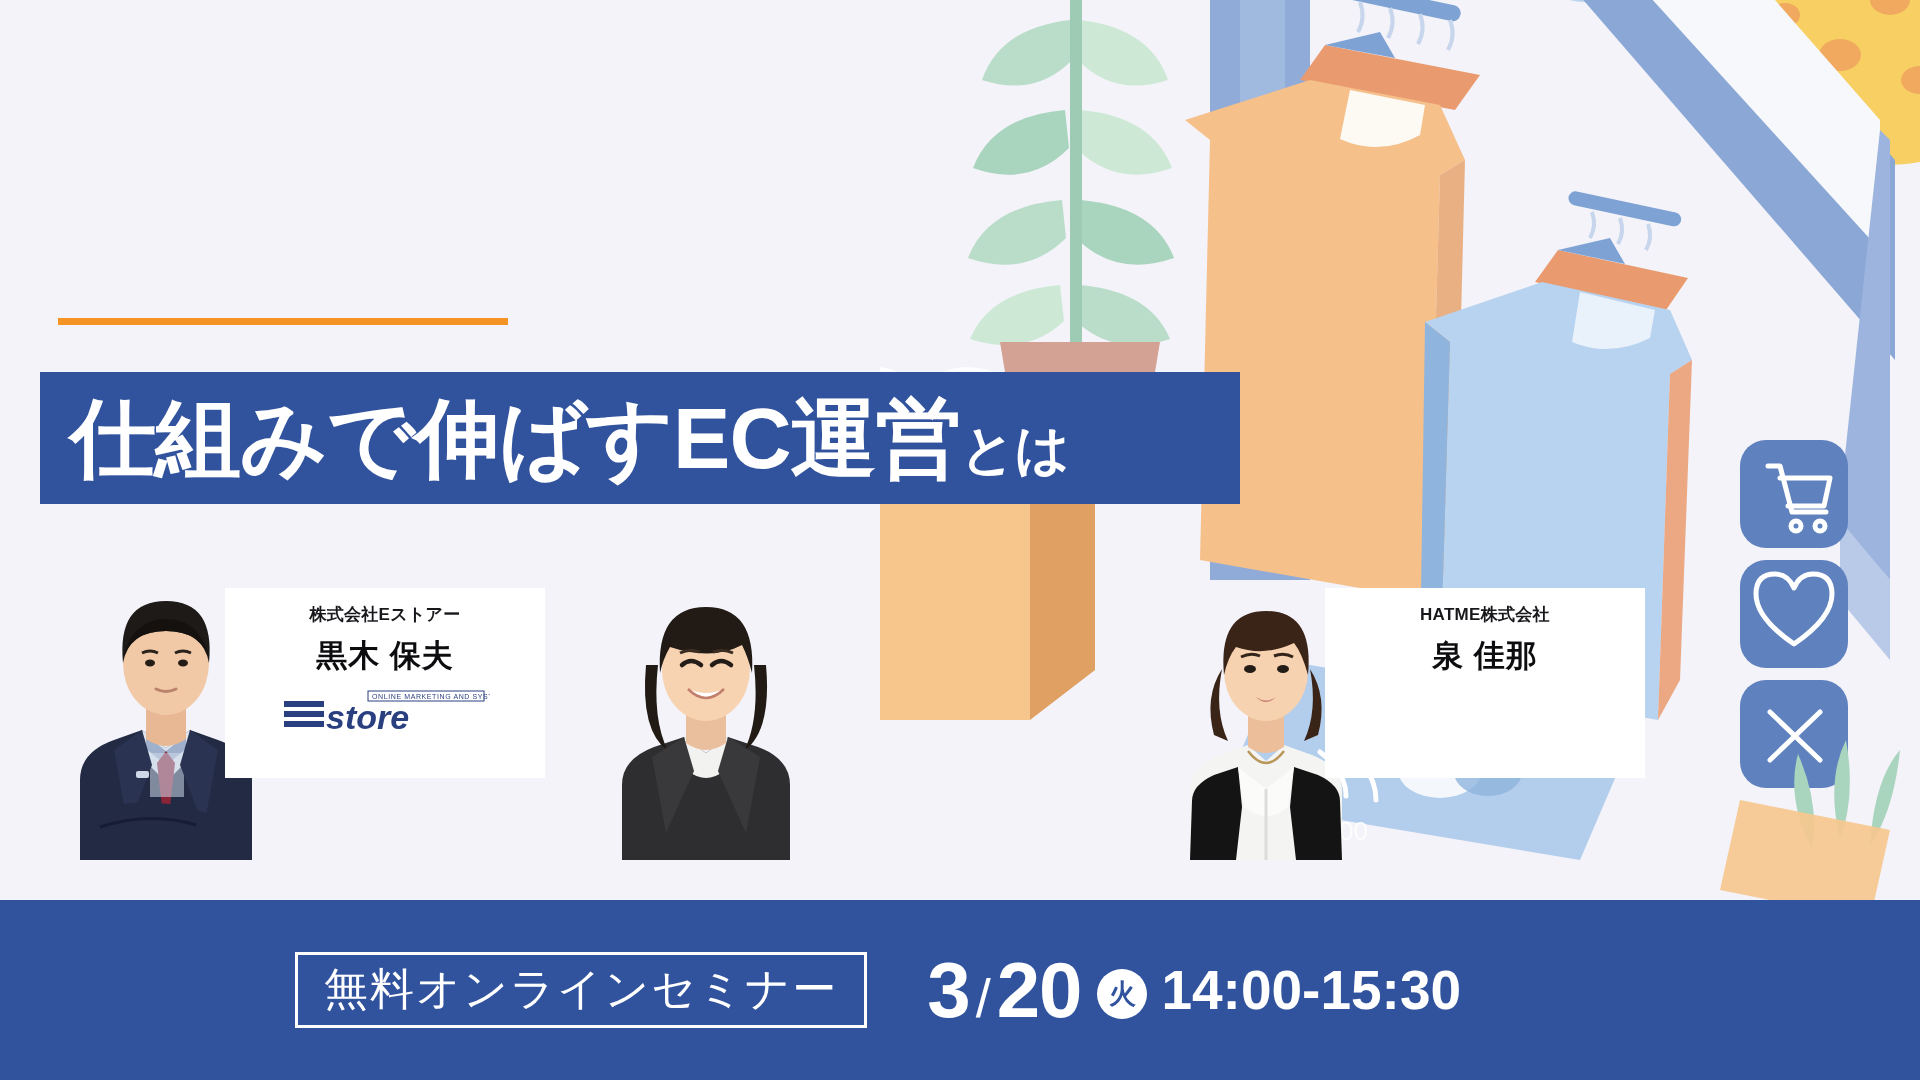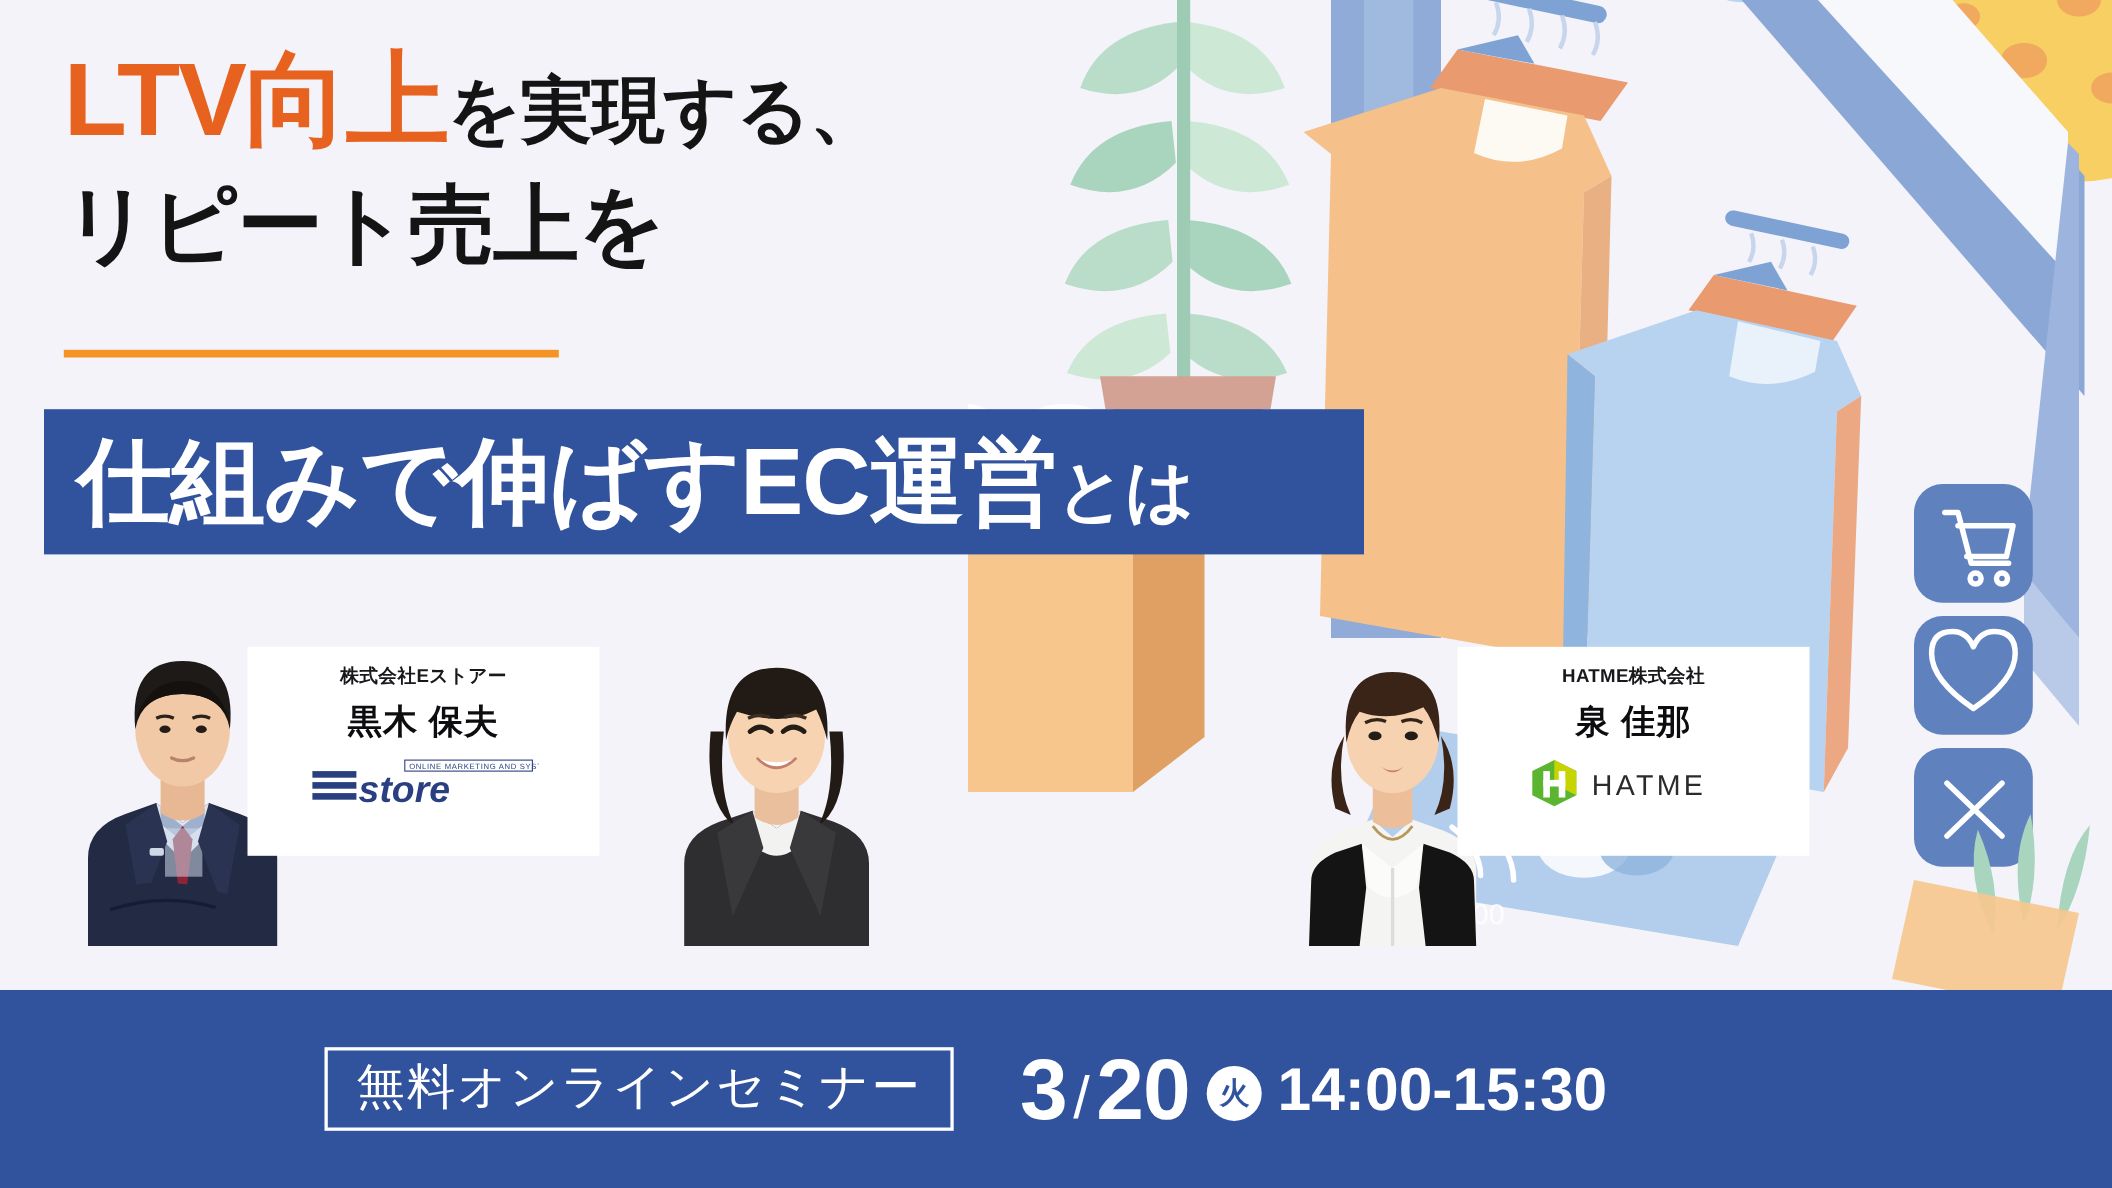--- a/index.html
+++ b/index.html
@@ -31,21 +31,21 @@
 
   
   .title-band {
     position:absolute; left:40px; top:372px; width:1200px; height:132px;
     background:#31539e; z-index:6; display:flex; align-items:center;
   }
   .title-band .bt {
     color:#ffffff; font-weight:900; font-size:86px; letter-spacing:-1px;
     white-space:nowrap; padding-left:30px; line-height:1;
   }
-  .title-band .bt .tail { font-size:62px; }
+  .title-band .bt .tail { font-size:54px; }
 
   
   .speakers { position:absolute; left:0; top:560px; width:1920px; height:300px; z-index:7; }
   .speaker { position:absolute; width:600px; height:300px; }
   .sp1 { left:30px; }
   .sp2 { left:570px; }
   .sp3 { left:1130px; }
 
   .sp-photo { position:absolute; left:10px; bottom:0; width:250px; height:295px; overflow:hidden; }
   .sp-photo svg { display:block; width:100%; height:100%; }
@@ -214,28 +214,20 @@
           <path d="M960 880 q-14 -60 6 -100 q10 56 -6 100 Z"></path>
           <path d="M990 886 q4 -66 30 -96 q-6 60 -30 96 Z"></path>
           <path d="M932 890 q-26 -52 -14 -96 q22 50 14 96 Z"></path>
         </g>
 
         <path d="M860 840 L1010 870 L990 960 L840 930 Z" fill="#f6c68d" opacity="0.9"></path>
       </g>
     </svg>
   </div>
 
-  <div class="headline">
-    <div class="hl-line1">
-      <span class="hl-accent">LTV向上</span><span class="hl-sub">を実現する、</span>
-    </div>
-    <div class="hl-line2">
-      <span>リピート売上を</span>
-    </div>
-  </div>
   <div class="underline"></div>
 
   <div class="title-band">
     <div class="bt"><span>仕組みで伸ばすEC運営</span><span class="tail">とは</span></div>
   </div>
 
   <div class="speakers">
 
     <div class="speaker sp1">
       <div class="sp-photo">
@@ -340,32 +332,20 @@
           <path d="M134 91 q10 -4 19 1" stroke="#33241a" stroke-width="3" fill="none"></path>
 
           <path d="M116 132 q10 7 20 0 q-10 10 -20 0 Z" fill="#c97e73"></path>
 
           <path d="M108 186 q18 24 36 0" stroke="#b9975a" stroke-width="2.5" fill="none"></path>
         </svg>
       </div>
       <div class="sp-card">
         <div class="sp-org">HATME株式会社</div>
         <div class="sp-name">泉 佳那</div>
-        <div class="sp-logo">
-          <svg width="200" height="46" viewBox="0 0 200 46" xmlns="http://www.w3.org/2000/svg">
-            <path d="M8 12 L28 2 L48 12 L48 34 L28 44 L8 34 Z" fill="#5cb531"></path>
-            <path d="M28 2 L48 12 L48 34 L28 24 Z" fill="#c8d400"></path>
-            <g fill="#ffffff">
-              <rect x="18" y="12" width="6" height="24"></rect>
-              <rect x="32" y="12" width="6" height="24"></rect>
-              <rect x="18" y="20" width="20" height="6"></rect>
-            </g>
-            <text x="62" y="34" font-family="Liberation Sans, sans-serif" font-size="26" letter-spacing="3" fill="#2b2b2b">HATME</text>
-          </svg>
-        </div>
       </div>
     </div>
 
   </div>
 
   <div class="footer">
     <div class="fbadge">無料オンラインセミナー</div>
     <div class="fdate">
       <span class="fd-num">3</span>
       <span class="fd-slash">/</span>

